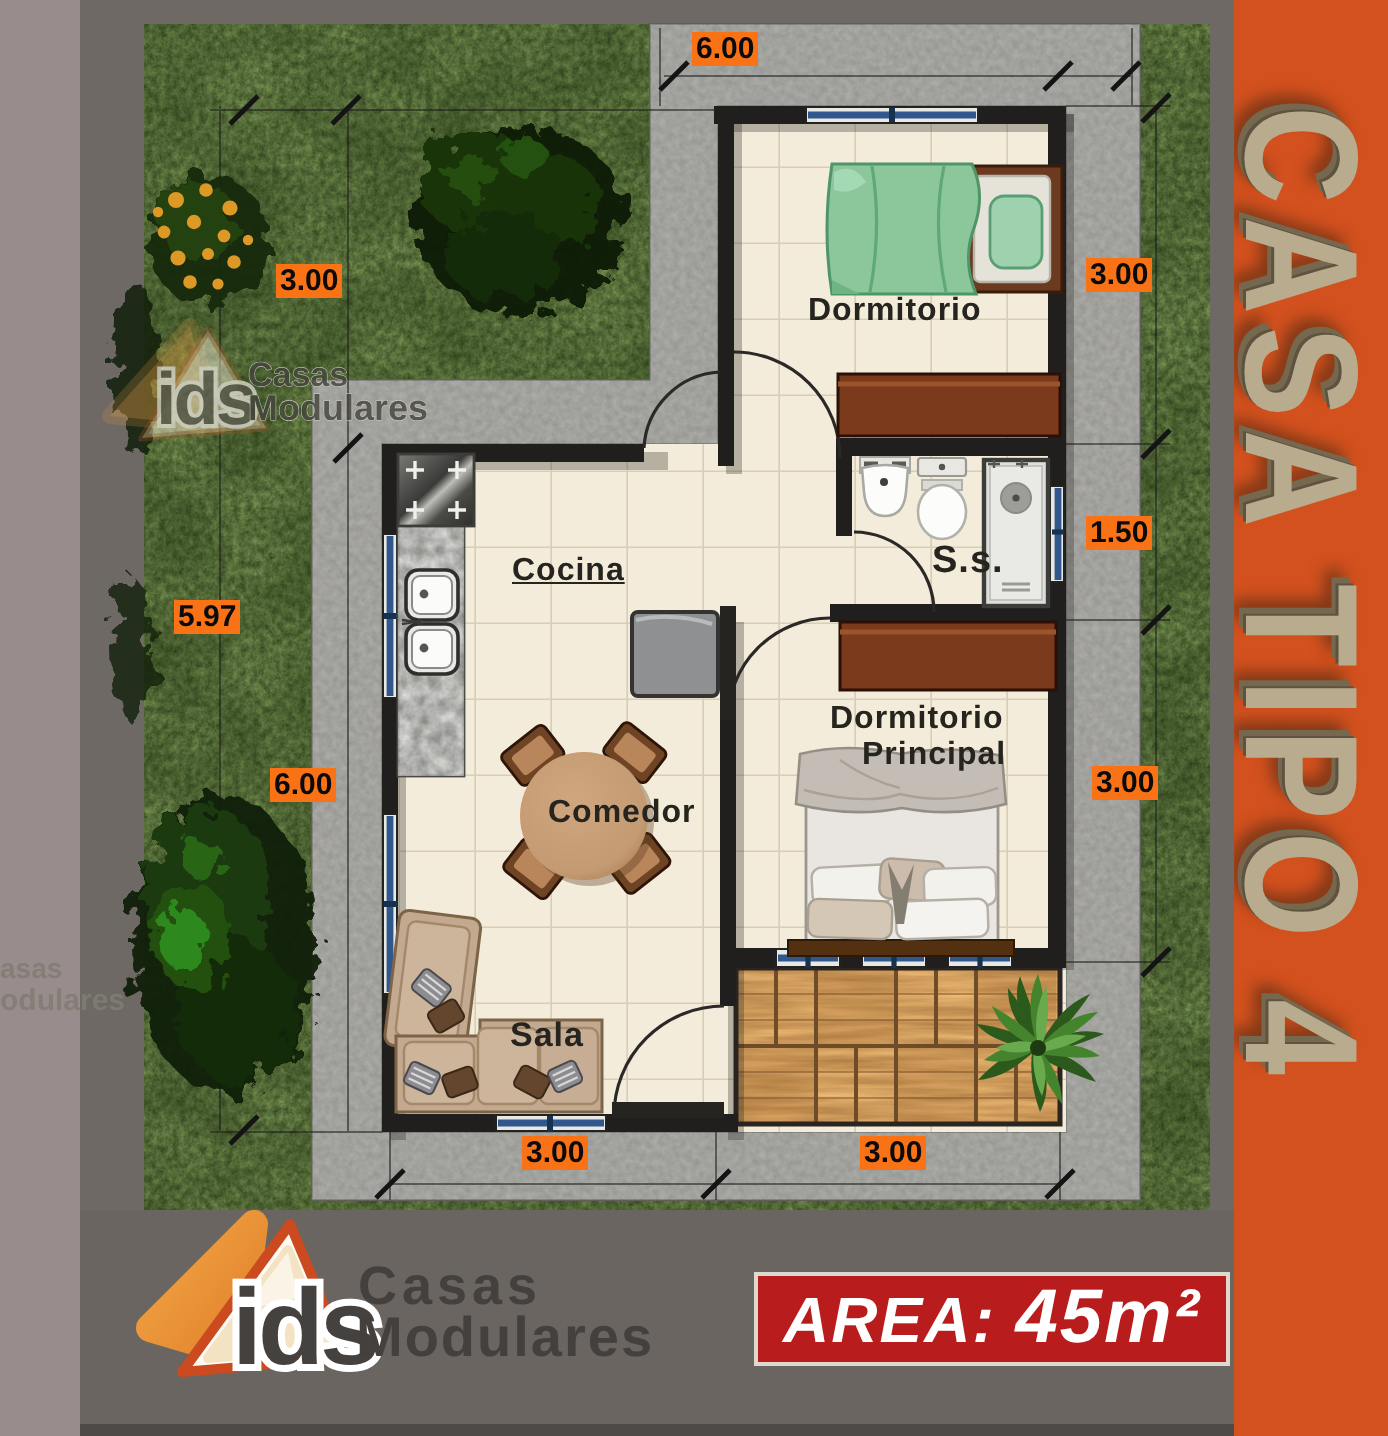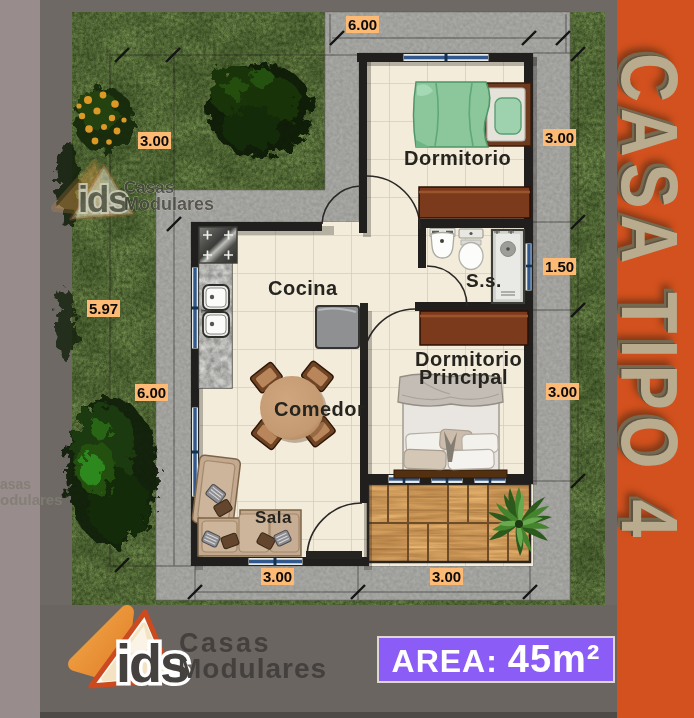--- a/index.html
+++ b/index.html
@@ -1,21 +1,21 @@
 <!DOCTYPE html>
 <html><head>
 <meta charset="utf-8">
 <style>
   html,body{margin:0;padding:0;}
   #canvas{position:relative;width:694px;height:718px;overflow:hidden;
     font-family:"Liberation Sans",sans-serif;background:#6f6965;}
   .abs{position:absolute;}
-  .dim{position:absolute;background:#fdba74;color:#0b0b0b;font-weight:bold;
+  .dim{position:absolute;background:#f97316;color:#0b0b0b;font-weight:bold;
     font-size:15px;line-height:17px;padding:0 2px;letter-spacing:0px;}
-  .room{position:absolute;color:#26241f;font-weight:bold;font-size:20px;
+  .room{position:absolute;color:#26241f;font-weight:bold;font-size:16px;
     letter-spacing:0.5px;}
 </style>
 </head>
 <body>
 <div id="canvas">
 
 <svg class="abs" style="left:0;top:0" width="694" height="718" viewBox="0 0 694 718">
 <defs>
   <filter id="fGrass" color-interpolation-filters="sRGB" x="-5%" y="-5%" width="110%" height="110%">
     <feTurbulence type="fractalNoise" baseFrequency="0.30 0.26" numOctaves="3" seed="11" result="n"></feTurbulence>
@@ -457,31 +457,31 @@
     <path d="M104,165 L71,219 L133,214 Z" fill="#f1e8d4" opacity="0.6" stroke="#c05f2e" stroke-width="3.5" stroke-linejoin="round" stroke-opacity="0.5"></path>
     <text x="78" y="212" font-family="Liberation Sans, sans-serif" font-weight="bold" font-size="37" fill="#55544c" stroke="#e8e4da" stroke-width="4" paint-order="stroke" letter-spacing="-1.5" opacity="0.9">ids</text>
     <text x="124" y="193" font-family="Liberation Sans, sans-serif" font-weight="bold" font-size="17" fill="#45453e" stroke="#d8d4ca" stroke-width="0.6" paint-order="stroke">Casas</text>
     <text x="124" y="210" font-family="Liberation Sans, sans-serif" font-weight="bold" font-size="18" fill="#45453e" stroke="#d8d4ca" stroke-width="0.6" paint-order="stroke">Modulares</text>
   </g>
 
   <text x="0" y="489" font-family="Liberation Sans, sans-serif" font-weight="bold" font-size="14" fill="#807d72" opacity="0.85">asas</text>
   <text x="0" y="505" font-family="Liberation Sans, sans-serif" font-weight="bold" font-size="15" fill="#807d72" opacity="0.85">odulares</text>
 </svg>
 
-<div class="abs" style="left:377px;top:636px;width:234px;height:43px;background:#8b5cf6;border:2px solid #ded9cf;color:#ffffff;font-weight:bold;font-size:33px;text-align:center;line-height:42px;letter-spacing:1px;"><span style="font-size:32px;">AREA: </span><span style="font-size:38px;">45m²</span></div>
+<div class="abs" style="left:377px;top:636px;width:234px;height:43px;background:#b91c1c;border:2px solid #ded9cf;color:#ffffff;font-weight:bold;font-size:33px;text-align:center;line-height:42px;letter-spacing:1px;font-style:italic;"><span style="font-size:32px;">AREA: </span><span style="font-size:38px;">45m²</span></div>
 
 <div class="dim" style="left:346px;top:16px;">6.00</div>
 <div class="dim" style="left:138px;top:132px;">3.00</div>
 <div class="dim" style="left:87px;top:300px;">5.97</div>
 <div class="dim" style="left:135px;top:384px;">6.00</div>
 <div class="dim" style="left:543px;top:129px;">3.00</div>
 <div class="dim" style="left:543px;top:258px;">1.50</div>
 <div class="dim" style="left:546px;top:383px;">3.00</div>
 <div class="dim" style="left:261px;top:568px;">3.00</div>
 <div class="dim" style="left:430px;top:568px;">3.00</div>
 
 <div class="room" style="left:404px;top:147px;">Dormitorio</div>
 <div class="room" style="left:466px;top:270px;font-size:19px;">S.s.</div>
-<div class="room" style="left:268px;top:277px;">Cocina</div>
+<div class="room" style="left:256px;top:277px;text-decoration:underline;">Cocina</div>
 <div class="room" style="left:274px;top:398px;text-align:center;">Comedor</div>
 <div class="room" style="left:255px;top:508px;font-size:17px;">Sala</div>
-<div class="room" style="left:415px;top:351px;line-height:17.5px;">Dormitorio<br><span style="margin-left:4px">Principal</span></div>
+<div class="room" style="left:415px;top:351px;line-height:17.5px;">Dormitorio<br><span style="margin-left:16px">Principal</span></div>
 </div>
 
 </body></html>

